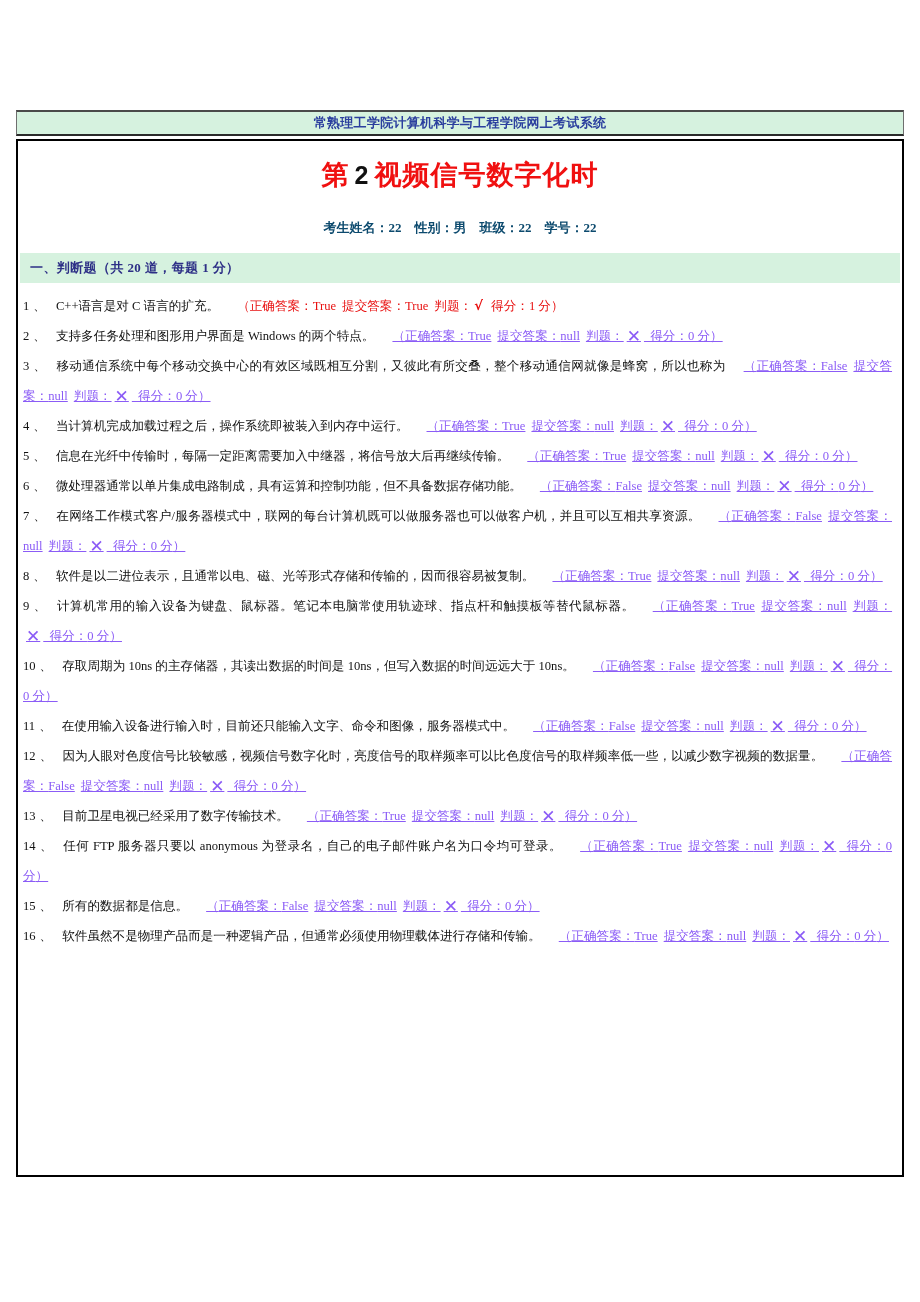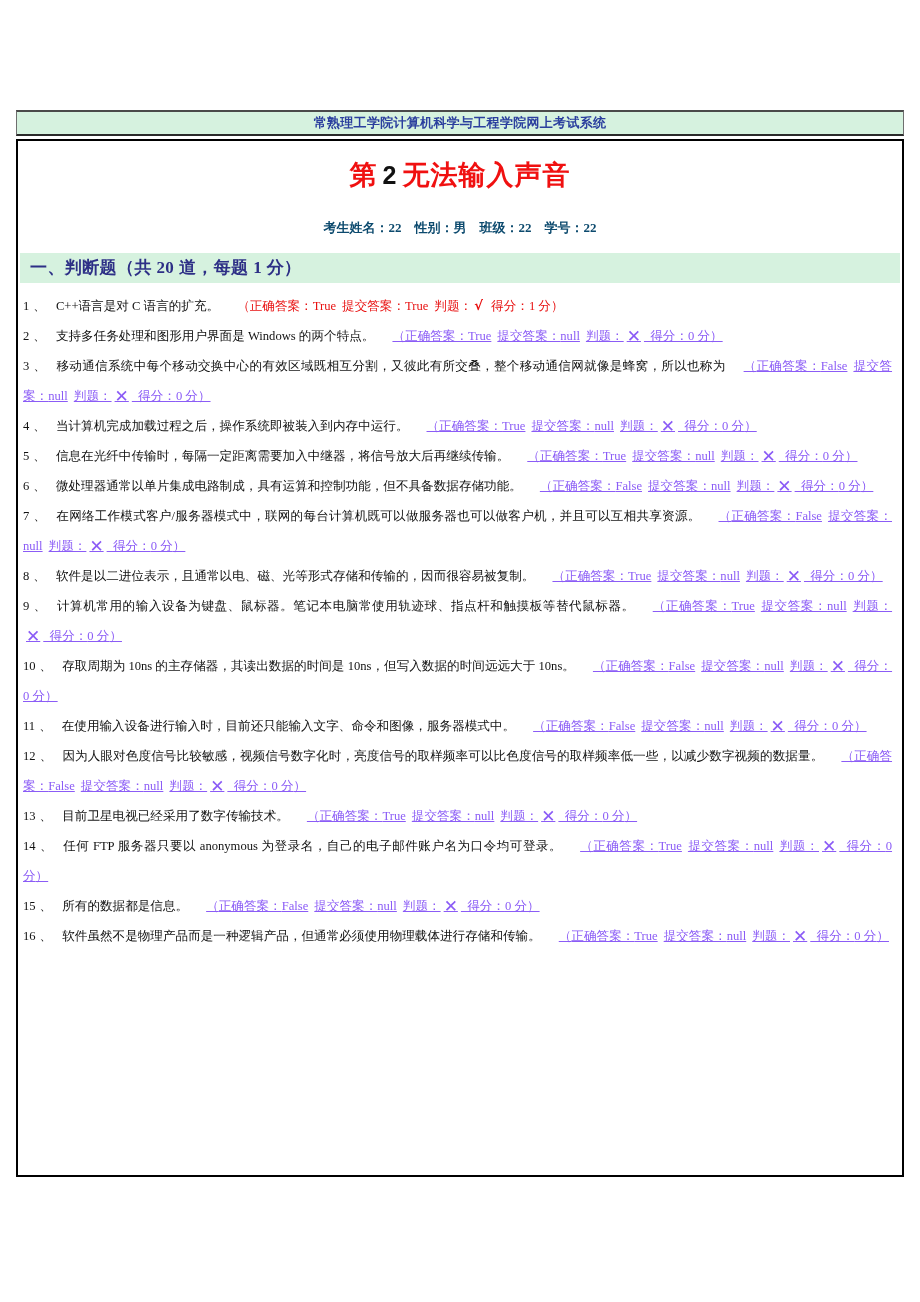--- a/index.html
+++ b/index.html
@@ -95,21 +95,21 @@
   .section-band {
     background: #d6f2df;
     height: 30px;
     display: flex;
     align-items: center;
     padding-left: 10px;
     margin: 0 2px;
   }
   .section-band-text {
     color: #2d2f86;
-    font-size: 17px;
+    font-size: 13px;
     font-weight: bold;
     letter-spacing: .4px;
   }
 
   
   .qlist {
     padding: 8px 10px 14px 5px;
   }
   .q {
     font-size: 12.6px;
@@ -151,21 +151,21 @@
   <div class="spacer-top"></div>
 
   <div class="banner">
     <span class="banner-text">常熟理工学院计算机科学与工程学院网上考试系统</span>
   </div>
 
   <div class="sheet">
 
     <div class="title-block">
       <div class="exam-title">
-        <span>第</span><span class="period-num">2</span><span>无法输入声音</span>
+        <span>第</span><span class="period-num">2</span><span>视频信号数字化时</span>
       </div>
 
 
       <div class="student-line">
         <span>考生姓名：</span><span>22</span><span class="sep"></span><span>性别：</span><span>男</span><span class="sep"></span><span>班级：</span><span>22</span><span class="sep"></span><span>学号：</span><span>22</span>
       </div>
     </div>
 
     <div class="section-band">
       <span class="section-band-text">一、判断题（共 20 道，每题 1 分）</span>

